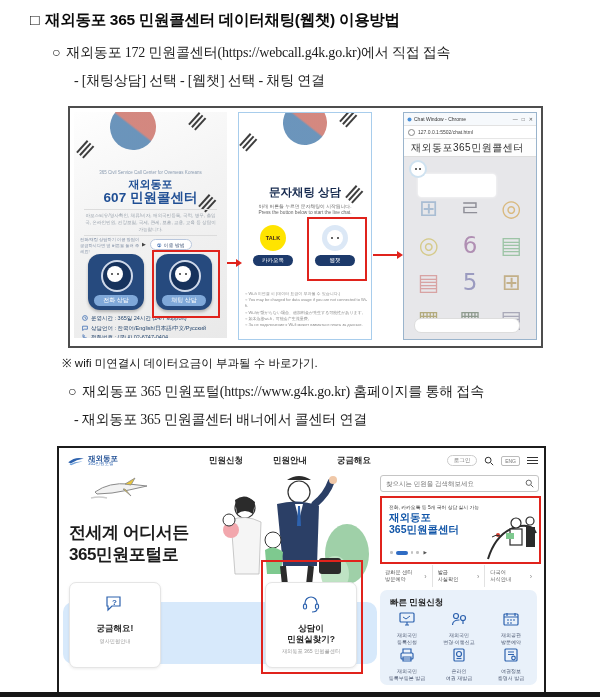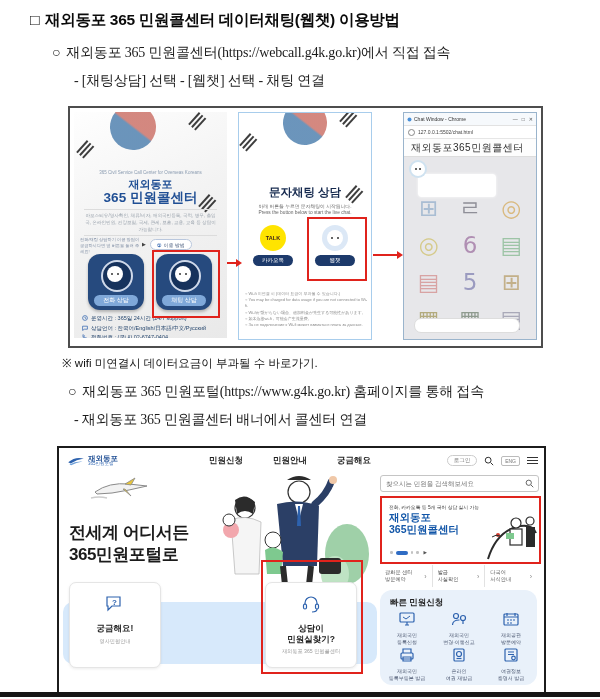--- a/index.html
+++ b/index.html
@@ -100,35 +100,35 @@
   .bn-t{position:absolute;left:7px;top:13px;font-size:10.5px;font-weight:bold;color:#1256a8;line-height:1.15;}
   .bn-dots{position:absolute;left:8px;bottom:7px;display:flex;align-items:center;gap:3px;}
   .bn-dots .d{width:2.5px;height:2.5px;border-radius:50%;background:#c2c2c2;}
   .bn-dots .act{width:12px;height:4px;border-radius:2px;background:#2f6cc4;}
   .bn-dots .pl{font-size:4.5px;color:#555;margin-left:2px;}
   .s-qlinks{left:321px;top:117px;width:157px;height:22px;display:flex;}
   .qcell{flex:1;display:flex;align-items:center;justify-content:space-between;padding:0 5px;border-right:0.5px solid #e2e2e2;}
   .qcell:last-child{border-right:0;}
   .qcell .ql{font-size:5.2px;color:#555;line-height:1.3;}
   .qcell .ch{font-size:7px;color:#888;}
-  .s-qpanel{left:321px;top:142px;width:157px;height:95px;background:#e9f1fa;border-radius:12px;}
+  .s-qpanel{left:321px;top:142px;width:157px;height:95px;background:#e9f1fa;border-radius:7px;}
   .qp-title{position:absolute;left:10px;top:7px;font-size:8.5px;font-weight:bold;color:#222;}
   .svc{position:absolute;width:52px;text-align:center;}
   .svc .sl{font-size:5px;color:#44506a;line-height:1.3;margin-top:2px;}
   svg.blueic{stroke:#2d62ae;fill:none;stroke-width:1.2;}
   .bottomline{left:0;top:692px;width:600px;height:5px;background:#161616;}
 </style>
 </head>
 <body>
 
 <div class="abs doc-title">
   <span class="marker">□</span><span>재외동포 365 민원콜센터 데이터채팅(웹챗) 이용방법</span>
 </div>
 <div class="abs doc-bullet b1">
-  <span class="marker">○</span><span>재외동포 365 민원콜센터(https://webcall.g4k.go.kr)에서 직접 접속</span>
+  <span class="marker">○</span><span>재외동포 172 민원콜센터(https://webcall.g4k.go.kr)에서 직접 접속</span>
 </div>
 <div class="abs doc-bullet b1sub">- [채팅상담] 선택 - [웹챗] 선택 - 채팅 연결</div>
 
 <div class="abs fig1">
 
   <div class="phone phone1 flagbg">
     <div class="taegeuk" style="left:36px;top:-8px;width:46px;height:46px;"></div>
     <div class="trigram" style="left:4px;top:32px;">
         <i></i>
         <i></i>
@@ -139,21 +139,21 @@
         <i></i>
         <i></i>
       </div>
     <div class="trigram" style="left:126px;top:86px;">
         <i></i>
         <i></i>
         <i></i>
       </div>
     <div class="abs p1-caption">365 Civil Service Call Center for Overseas Koreans</div>
     <div class="abs p1-t1">재외동포</div>
-    <div class="abs p1-t2">365 민원콜센터</div>
+    <div class="abs p1-t2">607 민원콜센터</div>
     <div class="abs p1-desc">아포스티유/영사확인, 체류/비자, 재외국민등록, 국적, 병무, 출입국, 온라인민원, 건강보험, 국세, 관세, 보훈, 고용, 교육 등 상담이 가능합니다.</div>
     <div class="abs p1-hint">전화/채팅 상담하기 이용 방법이 궁금하시다면 옆 버튼을 눌러 주세요!</div>
     <div class="abs p1-play">▶</div>
     <div class="abs p1-guide"><span class="badge">①</span><span>이용 방법</span></div>
     <div class="navy-btn" style="left:14px;">
       <div class="ring">
           <div class="mascot" style="left:4px;top:4px;width:16px;height:16px;"></div>
         </div>
       <div class="pill">전화 상담</div>
     </div>

